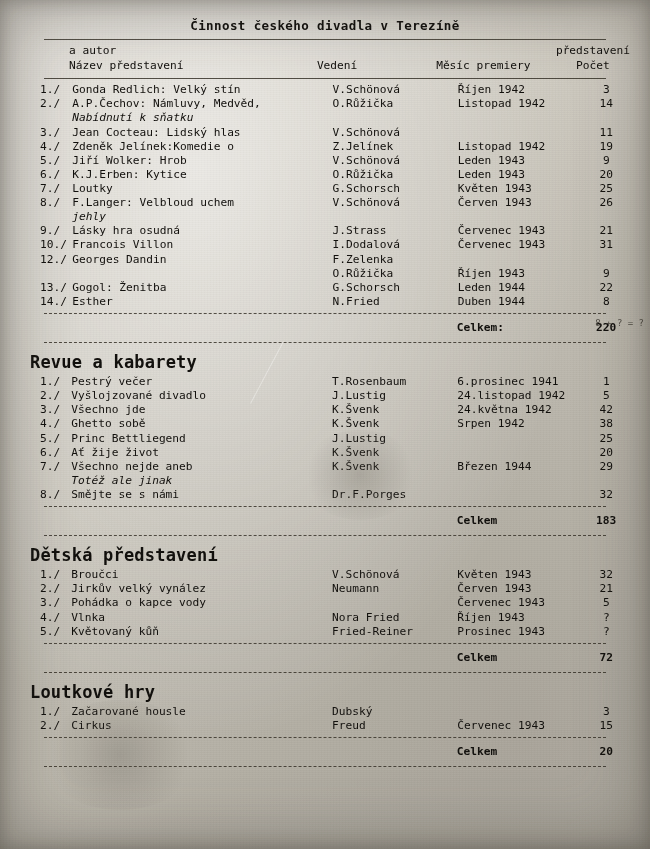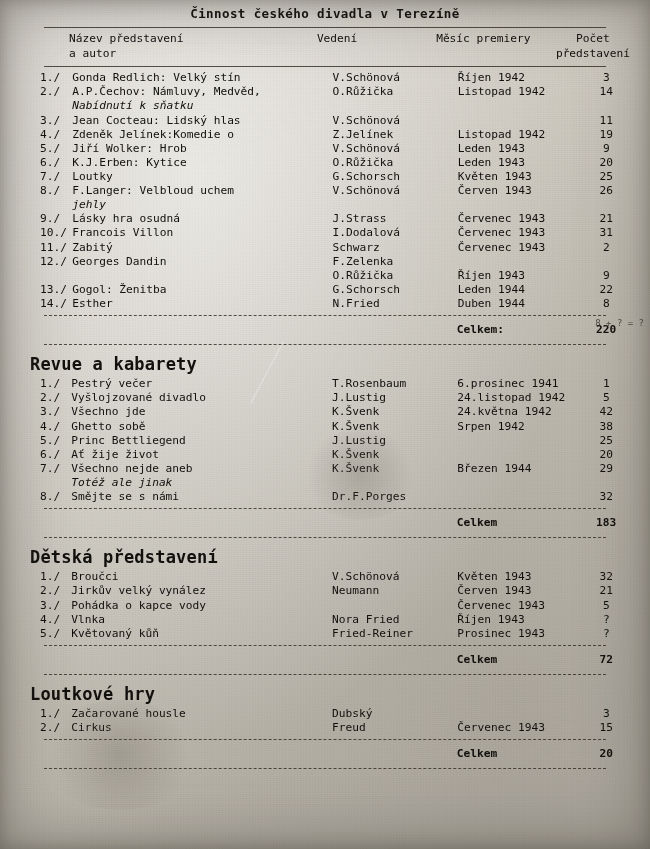--- a/index.html
+++ b/index.html
@@ -16,21 +16,21 @@
   .page {
     position: relative;
     width: 650px;
     height: 849px;
     background:
       radial-gradient(ellipse at 30% 20%, rgba(255,255,255,0.55), rgba(255,255,255,0) 60%),
       radial-gradient(ellipse at 80% 85%, rgba(120,115,105,0.25), rgba(255,255,255,0) 65%),
       linear-gradient(170deg, #cfcbc2 0%, #c6c2b8 35%, #bdb9af 70%, #b4b0a6 100%);
     color: #14120f;
     box-sizing: border-box;
-    padding: 4px 18px 0 18px;
+    padding: 16px 18px 0 18px;
     filter: contrast(1.04);
   }
   .grain {
     position: absolute;
     inset: 0;
     pointer-events: none;
     opacity: 0.30;
     background-image:
       repeating-linear-gradient(0deg, rgba(0,0,0,0.05) 0 1px, rgba(255,255,255,0.035) 1px 2px),
       repeating-linear-gradient(90deg, rgba(0,0,0,0.035) 0 1px, rgba(255,255,255,0.03) 1px 3px);
@@ -115,32 +115,32 @@
 
 <div class="page">
 
   <div class="title">Činnost českého divadla v Terezíně</div>
   <hr class="rule">
 
   <table class="tbl">
     <tbody>
       <tr class="hdr-row">
         <td class="c-num"></td>
+        <td class="c-name">a autor</td>
+        <td class="c-lead"></td>
+        <td class="c-month"></td>
+        <td class="c-cnt">představení</td>
+      </tr>
+      <tr class="hdr-row">
+        <td class="c-num"></td>
         <td class="c-name">Název představení</td>
         <td class="c-lead">Vedení</td>
         <td class="c-month">Měsíc premiery</td>
         <td class="c-cnt">Počet</td>
       </tr>
-      <tr class="hdr-row">
-        <td class="c-num"></td>
-        <td class="c-name">a autor</td>
-        <td class="c-lead"></td>
-        <td class="c-month"></td>
-        <td class="c-cnt">představení</td>
-      </tr>
     </tbody>
   </table>
 
   <hr class="rule">
 
   <div id="sections">
       <table class="tbl">
         <tbody>
           <tr>
             <td class="c-num">1./</td>
@@ -220,27 +220,20 @@
             <td class="c-cnt">21</td>
           </tr>
           <tr>
             <td class="c-num">10./</td>
             <td class="c-name">Francois Villon</td>
             <td class="c-lead">I.Dodalová</td>
             <td class="c-month">Červenec 1943</td>
             <td class="c-cnt">31</td>
           </tr>
           <tr>
-            <td class="c-num">11./</td>
-            <td class="c-name">Zabitý</td>
-            <td class="c-lead">Schwarz</td>
-            <td class="c-month">Červenec 1943</td>
-            <td class="c-cnt">2</td>
-          </tr>
-          <tr>
             <td class="c-num">12./</td>
             <td class="c-name">Georges Dandin</td>
             <td class="c-lead">F.Zelenka</td>
             <td class="c-month"></td>
             <td class="c-cnt"></td>
           </tr>
           <tr>
             <td class="c-num"></td>
             <td class="c-name"></td>
             <td class="c-lead">O.Růžička</td>

